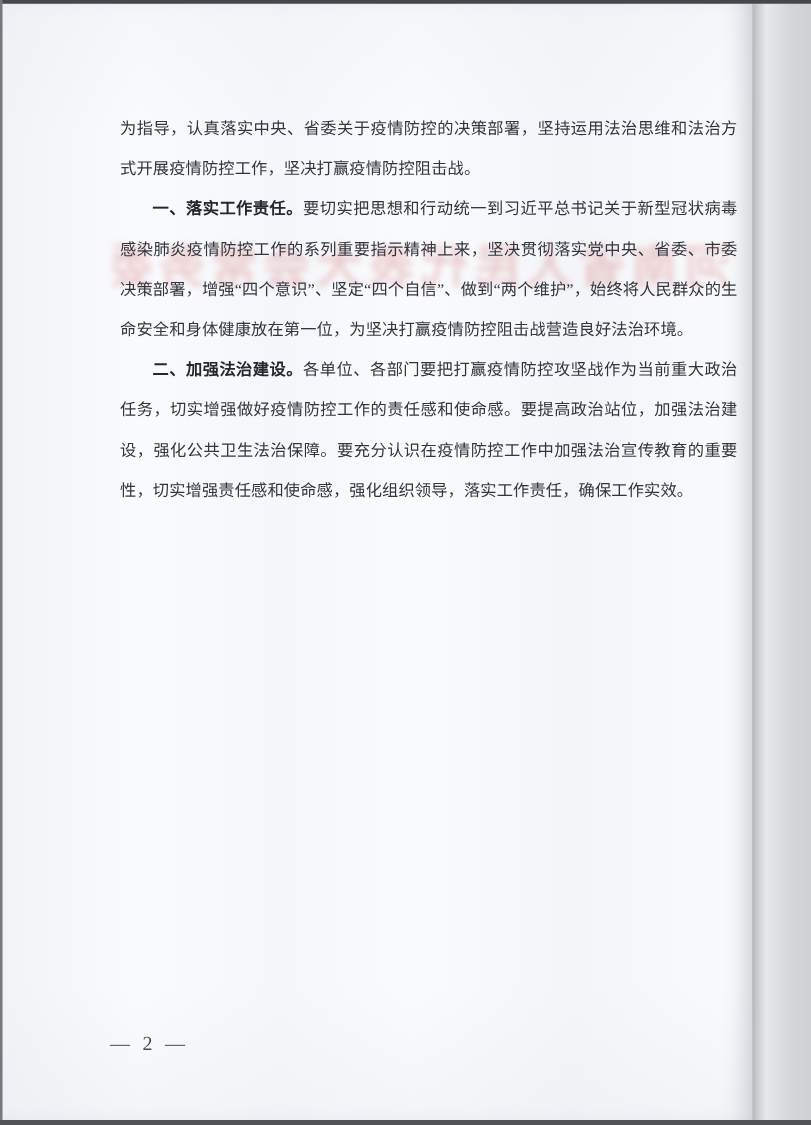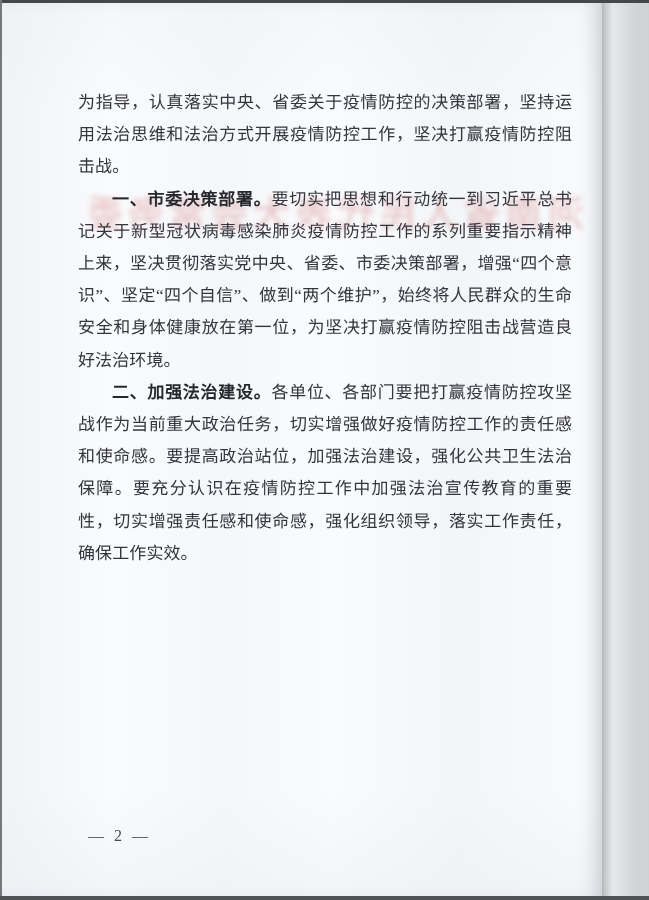--- a/index.html
+++ b/index.html
@@ -50,24 +50,24 @@
     font-size: 37px;
     line-height: 44px;
     letter-spacing: 5px;
     white-space: nowrap;
     overflow: hidden;
     pointer-events: none;
     z-index: 1;
   }
   
   .content {
-    position: absolute; left: 76px; top: 84px;
+    position: absolute; left: 94px; top: 84px;
     width: 494px;
     color: #34353d;
-    font-size: 17px;
+    font-size: 13px;
     line-height: 32.2px;
     letter-spacing: 0.1px;
     text-align: justify;
     z-index: 2;
   }
   .content p { margin: 0; text-indent: 2em; }
   .content p.no-indent { text-indent: 0; }
   .section-lead {
     font-family: "Liberation Sans", "DejaVu Sans", sans-serif;
     font-weight: 700;
@@ -85,21 +85,21 @@
 <body>
 
 <div class="scan">
   <div class="gutter"></div>
   <div class="paper">
 
     <div class="watermark">河南省人民代表大会常务委员会决定</div>
 
     <div class="content">
       <p class="no-indent"><span>为指导，认真落实中央、省委关于疫情防控的决策部署，坚持运用法治思维和法治方式开展疫情防控工作，坚决打赢疫情防控阻击战。</span></p>
-      <p><span class="section-lead">一、市委决策部署。</span><span>要切实把思想和行动统一到习近平总书记关于新型冠状病毒感染肺炎疫情防控工作的系列重要指示精神上来，坚决贯彻落实党中央、省委、市委决策部署，增强“四个意识”、坚定“四个自信”、做到“两个维护”，始终将人民群众的生命安全和身体健康放在第一位，为坚决打赢疫情防控阻击战营造良好法治环境。</span></p>
+      <p><span class="section-lead">一、落实工作责任。</span><span>要切实把思想和行动统一到习近平总书记关于新型冠状病毒感染肺炎疫情防控工作的系列重要指示精神上来，坚决贯彻落实党中央、省委、市委决策部署，增强“四个意识”、坚定“四个自信”、做到“两个维护”，始终将人民群众的生命安全和身体健康放在第一位，为坚决打赢疫情防控阻击战营造良好法治环境。</span></p>
       <p><span class="section-lead">二、加强法治建设。</span><span>各单位、各部门要把打赢疫情防控攻坚战作为当前重大政治任务，切实增强做好疫情防控工作的责任感和使命感。要提高政治站位，加强法治建设，强化公共卫生法治保障。要充分认识在疫情防控工作中加强法治宣传教育的重要性，切实增强责任感和使命感，强化组织领导，落实工作责任，确保工作实效。</span></p>
     </div>
 
     <div class="page-number">— 2 —</div>
   </div>
 
   <div class="edge-top"></div>
   <div class="edge-left"></div>
   <div class="edge-bottom"></div>
 </div>

